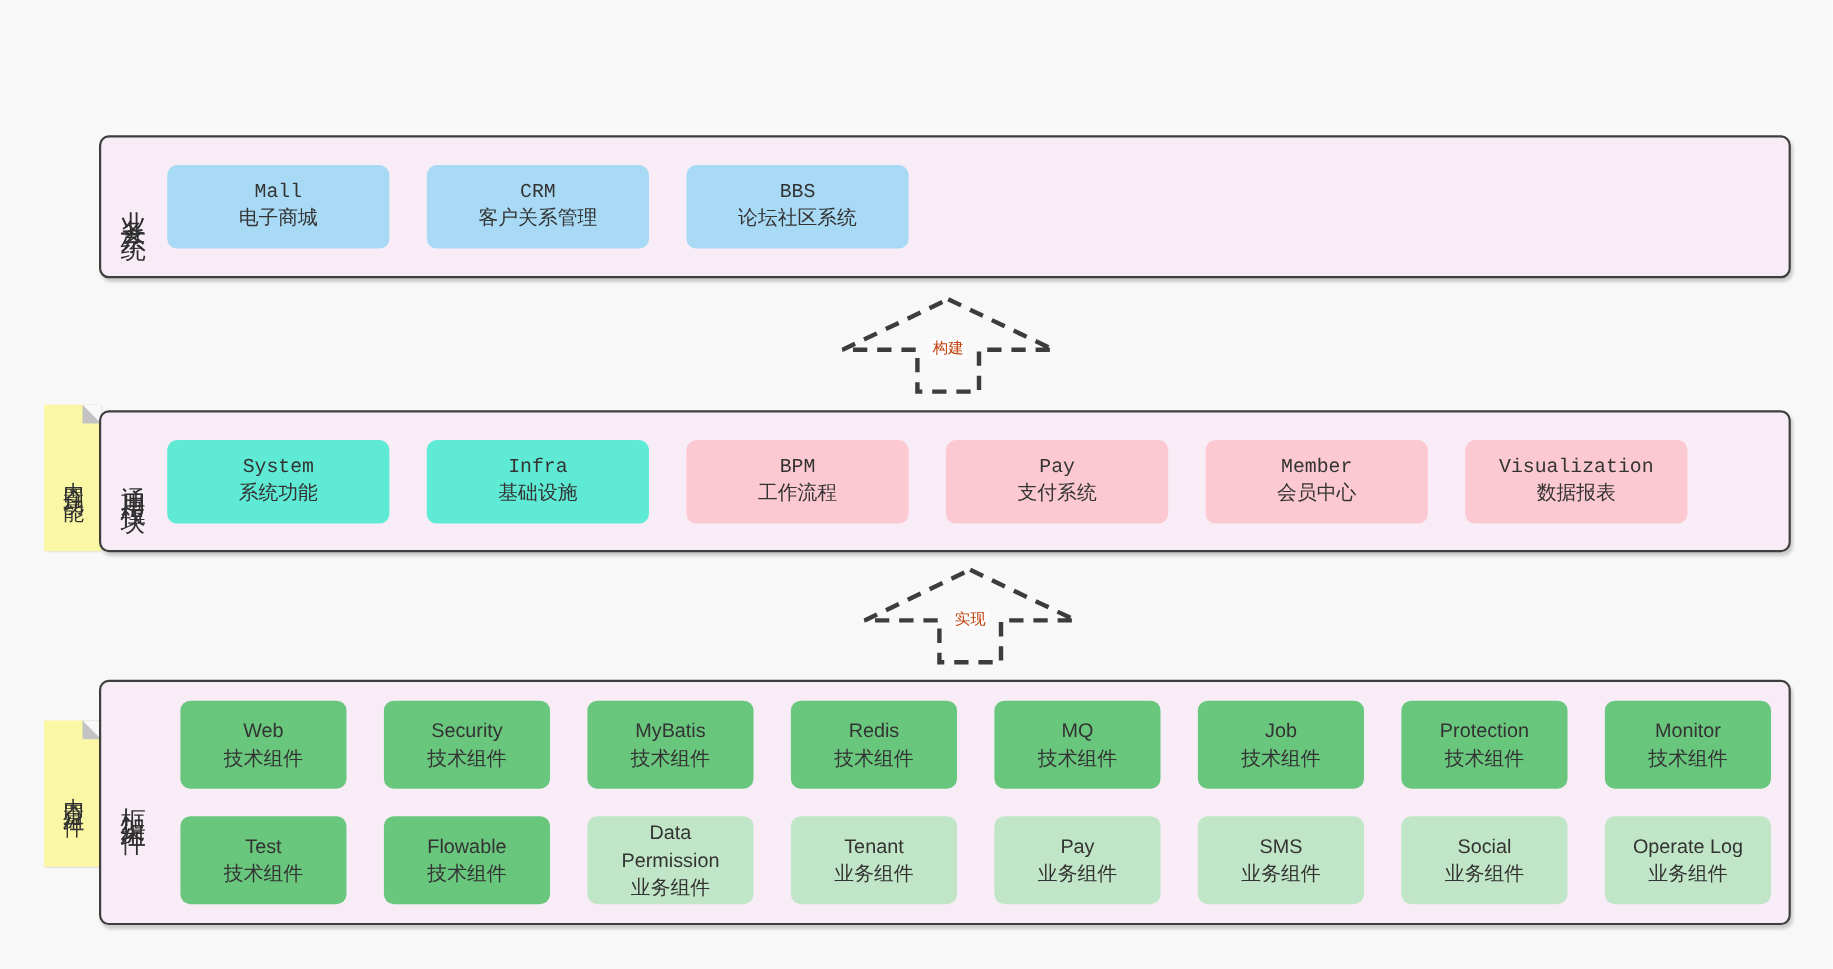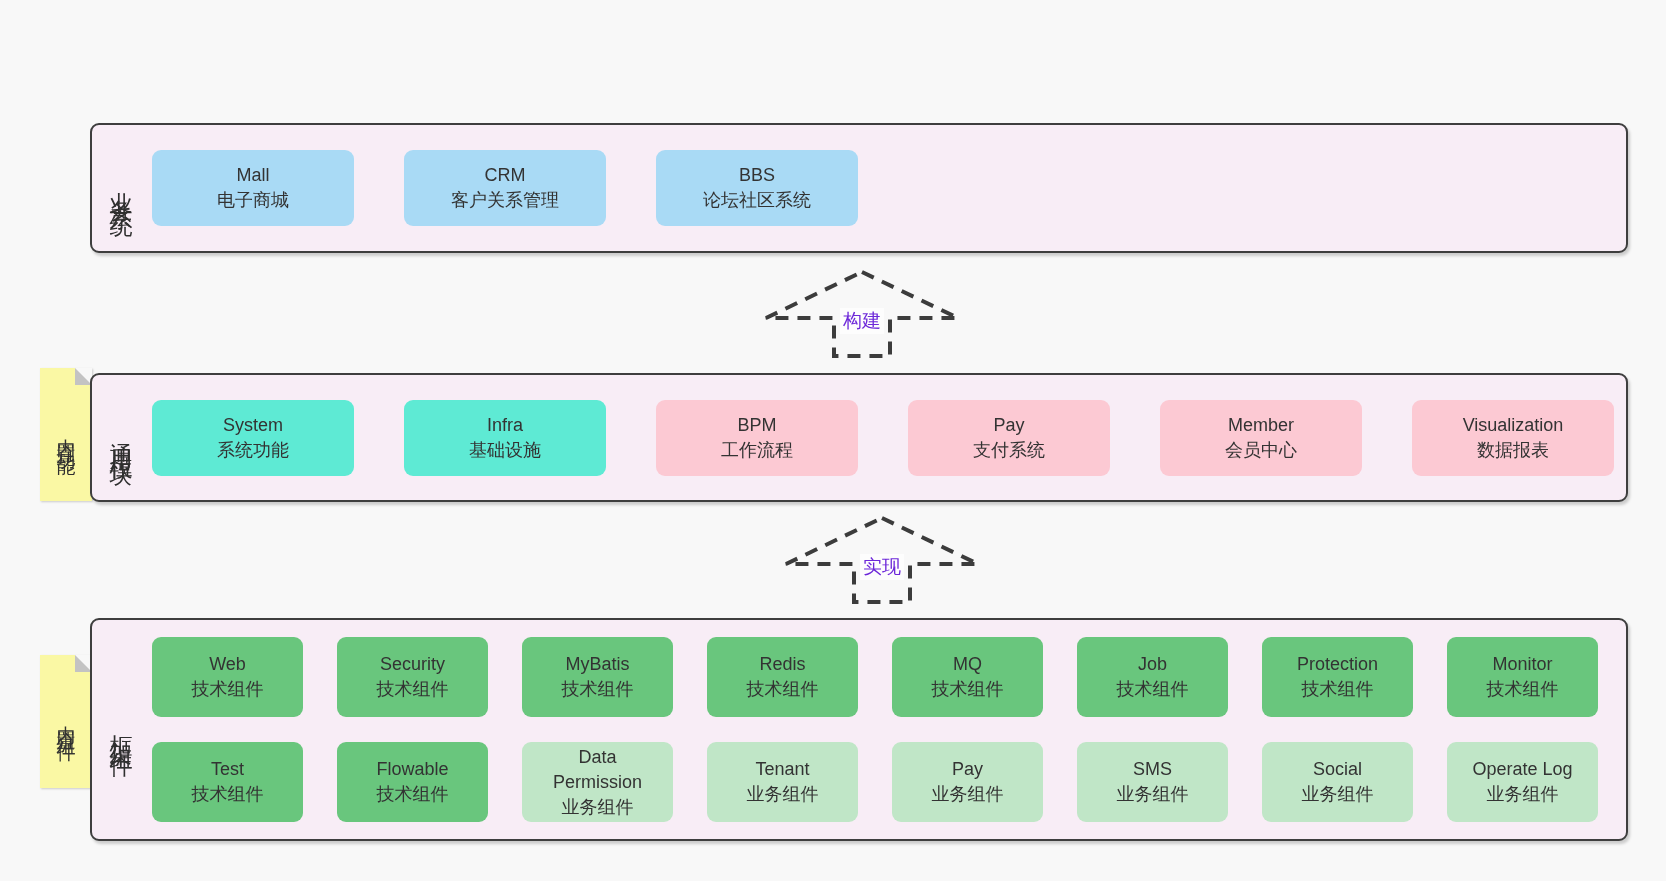--- a/index.html
+++ b/index.html
@@ -22,24 +22,24 @@
 
   .vlabel {
     position:absolute; left:13px; top:0; bottom:0; width:34px;
     display:flex; align-items:center; justify-content:center;
     writing-mode:vertical-rl; text-orientation:upright;
     font-size:23px; letter-spacing:7px; color:#2f2f2f;
   }
 
   
   .boxrow { display:flex; margin-left:60px; }
-  .row6 { gap:50px; }
+  .row6 { gap:34px;font-family:Liberation Mono, monospace; }
   .row8 { gap:34px; }
   .rows { display:flex; flex-direction:column; gap:25px; margin-left:60px; }
-  .rows .boxrow { margin-left:0; }
+  .rows .boxrow { margin-left:12px; }
 
   .box {
     box-sizing:border-box; border-radius:9px;
     display:flex; flex-direction:column; align-items:center; justify-content:center;
     text-align:center; font-size:18px; line-height:25px; padding:4px 12px;
   }
   .box-6 { width:202px; height:76px; }
   .box-8 { width:151px; height:80px; padding:4px 10px; }
 
   .blue   { background:#a9daf5; }
@@ -65,21 +65,21 @@
     font-size:19px; letter-spacing:6px; color:#2f2f2f;
   }
   .note-features   { top:368px; }
   .note-components { top:655px; }
 
   
   .arrow { position:absolute; width:200px; height:92px; z-index:0; }
   .arrow svg { width:100%; height:100%; display:block; }
   .arrow-label {
     position:absolute; left:50%; top:40px; transform:translateX(-50%);
-    background:#fdfdfd; padding:0 3px; font-size:19px; color:#6d28d9; white-space:nowrap;
+    background:#fdfdfd; padding:0 3px; font-size:14px; color:#c2410c; white-space:nowrap;
   }
   .arrow-build     { left:762px; top:268px; }
   .arrow-implement { left:782px; top:514px;font-family:Liberation Serif, serif; }
 </style>
 </head>
 <body>
 
 <div class="canvas">
 
   <div class="note note-features">

